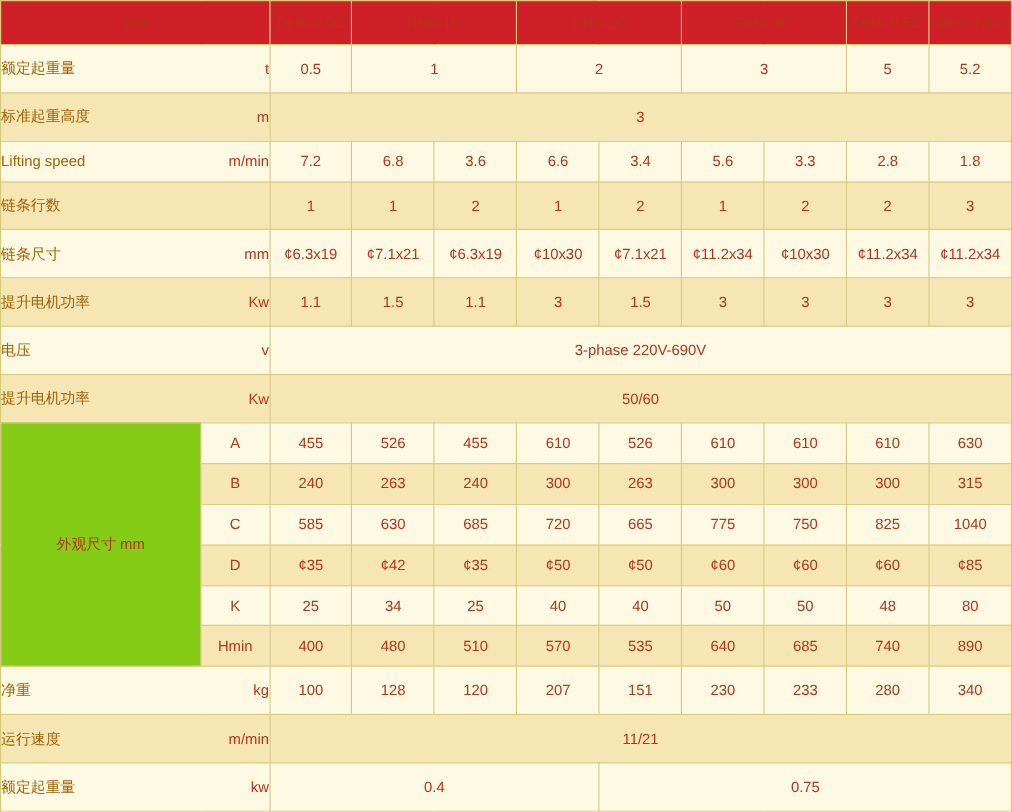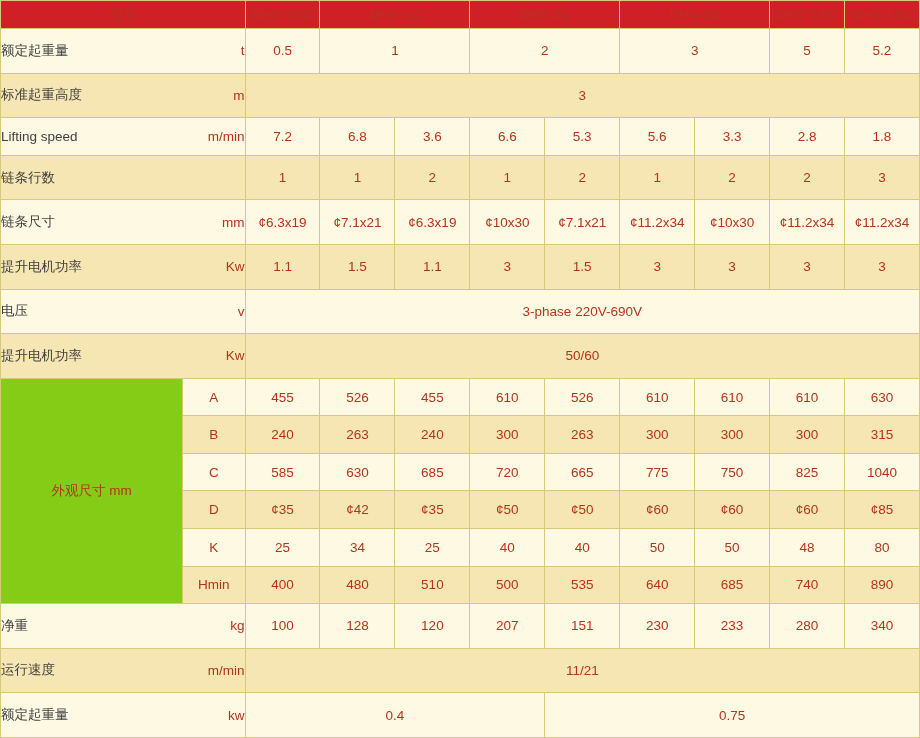--- a/index.html
+++ b/index.html
@@ -28,21 +28,21 @@
     vertical-align: middle;
     color: #b5341c;
     padding: 0;
     box-sizing: border-box;
   }
   
   .hdr {
     background: #cf2027;
     color: #ffffff;
     font-size: 14.5px;
-    height: 28px;
+    height: 40px;
     border: 1px solid #cf2027;
   }
   .hdr-model {
     background: #cf2027;
     color: #ffffff;
   }
   
   .row-cream td { background: #fdf9e3; }
   .row-tan td { background: #f6e6b4; margin-left: 11px; }
 
@@ -53,21 +53,21 @@
   }
   .label-inner {
     display: flex;
     align-items: center;
     justify-content: space-between;
     width: 100%;
   }
   .label-text {
     text-align: center;
     font-size: 13.5px;
-    color: #404040;
+    color: #a16207;
   }
   .label-unit {
     text-align: right;
     font-size: 13.5px;
     color: #b5341c;
   }
   td.dim-label {
     text-align: center;
     vertical-align: middle;
     font-size: 13.5px;
@@ -141,21 +141,21 @@
     <td class="label" colspan="2">
       <div class="label-inner">
         <span class="label-text">Lifting speed</span>
         <span class="label-unit">m/min</span>
       </div>
     </td>
     <td>7.2</td>
     <td>6.8</td>
     <td>3.6</td>
     <td>6.6</td>
-    <td>5.3</td>
+    <td>3.4</td>
     <td>5.6</td>
     <td>3.3</td>
     <td>2.8</td>
     <td>1.8</td>
   </tr>
 
   <tr class="row-tan">
     <td class="label" colspan="2">
       <div class="label-inner">
         <span class="label-text">链条行数</span>
@@ -293,21 +293,21 @@
     <td>50</td>
     <td>48</td>
     <td>80</td>
   </tr>
 
   <tr class="row-tan">
     <td class="dim-sub">Hmin</td>
     <td>400</td>
     <td>480</td>
     <td>510</td>
-    <td>500</td>
+    <td>570</td>
     <td>535</td>
     <td>640</td>
     <td>685</td>
     <td>740</td>
     <td>890</td>
   </tr>
 
   <tr class="row-cream">
     <td class="label" colspan="2">
       <div class="label-inner">

